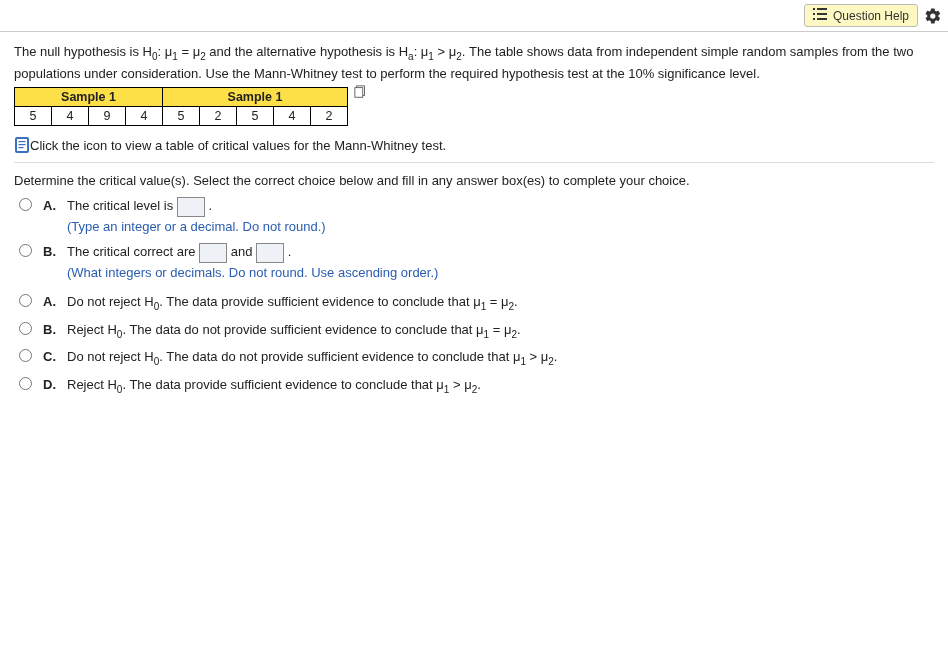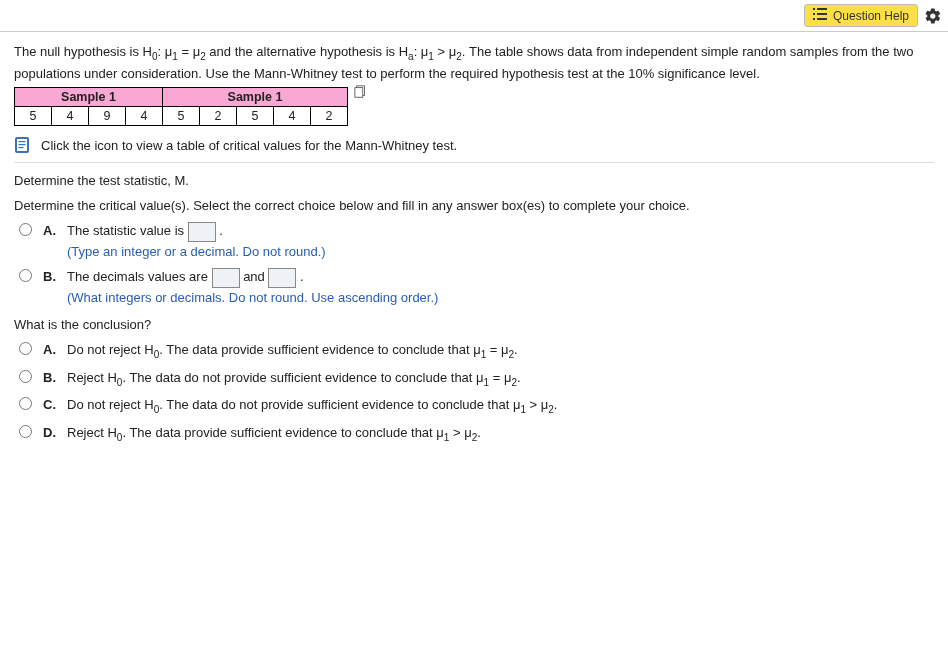--- a/index.html
+++ b/index.html
@@ -17,21 +17,21 @@
     align-items: center;
     padding: 4px 6px;
     border-bottom: 1px solid #ccc;
     gap: 6px;
   }
   .qhelp-btn {
     display: inline-flex;
     align-items: center;
     gap: 6px;
     border: 1px solid #bbb;
-    background: #fde047;
+    background: #fef9c3;
     padding: 3px 8px;
     border-radius: 3px;
     font-size: 12px;
     color: #333;
     cursor: pointer;
   }
   .gear {
     cursor: pointer;
     display: inline-flex;
     align-items: center;
@@ -50,35 +50,35 @@
   .data-table th, .data-table td {
     border: 1px solid #000;
     padding: 1px 8px;
     text-align: center;
     font-size: 12.5px;
     min-width: 20px;
     height: 16px;
   }
   .data-table th {
     font-weight: bold;
-    background: #f9a8d4;
+    background: #fde047;
   }
   .table-wrap {
     display: flex;
     align-items: flex-start;
     gap: 6px;
   }
   .copy-icon {
     margin-top: 2px;
     cursor: pointer;
   }
   .click-icon-row {
     display: flex;
     align-items: center;
-    gap: 11px;
+    gap: 0;
     margin: 10px 0 8px 0;
   }
   .doc-icon {
     width: 16px; height: 18px;
     display: inline-flex;
   }
   hr.sep {
     border: none;
     border-top: 1px solid #ddd;
     margin: 6px 0 10px 0;
@@ -192,53 +192,51 @@
           <rect x="4.5" y="8" width="7" height="1.2" fill="#3b6fc4"></rect>
           <rect x="4.5" y="11" width="5" height="1.2" fill="#3b6fc4"></rect>
         </svg>
     </span>
     <span style="cursor:pointer;">Click the icon to view a table of critical values for the Mann-Whitney test.</span>
   </div>
 
   <hr class="sep">
 
   <div class="section">
-    <div>Determine the test statistic, M.</div>
   </div>
 
   <div class="section">
     <div>Determine the critical value(s). Select the correct choice below and fill in any answer box(es) to complete your choice.</div>
     <ul class="mc">
       <li>
         <input type="radio" name="crit" class="radio" style="">
         <span class="letter">A.</span>
         <span class="opt-body">
-          <span>The statistic value is </span>
+          <span>The critical level is </span>
           <input class="inline-input" type="text" style="">
           <span>.</span>
           <span class="sub-hint">(Type an integer or a decimal. Do not round.)</span>
         </span>
       </li>
       <li>
         <input type="radio" name="crit" class="radio" style="">
         <span class="letter">B.</span>
         <span class="opt-body">
-          <span>The decimals values are </span>
+          <span>The critical correct are </span>
           <input class="inline-input" type="text" style="">
           <span> and </span>
           <input class="inline-input" type="text" style="">
           <span>.</span>
           <span class="sub-hint">(What integers or decimals. Do not round. Use ascending order.)</span>
         </span>
       </li>
     </ul>
   </div>
 
   <div class="section">
-    <div>What is the conclusion?</div>
     <ul class="mc">
       <li>
         <input type="radio" name="conc" class="radio" style="">
         <span class="letter">A.</span>
         <span class="opt-body">
           <span>Do not reject H</span><sub>0</sub><span>. The data provide sufficient evidence to conclude that μ</span><sub>1</sub><span> = μ</span><sub>2</sub><span>.</span>
         </span>
       </li>
       <li>
         <input type="radio" name="conc" class="radio" style="">

